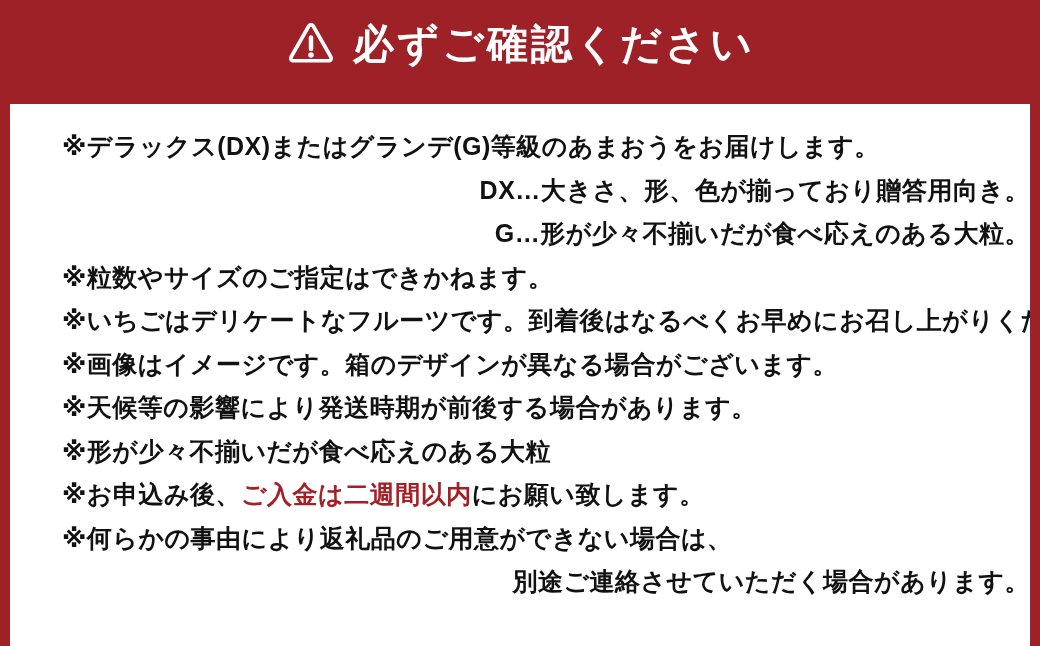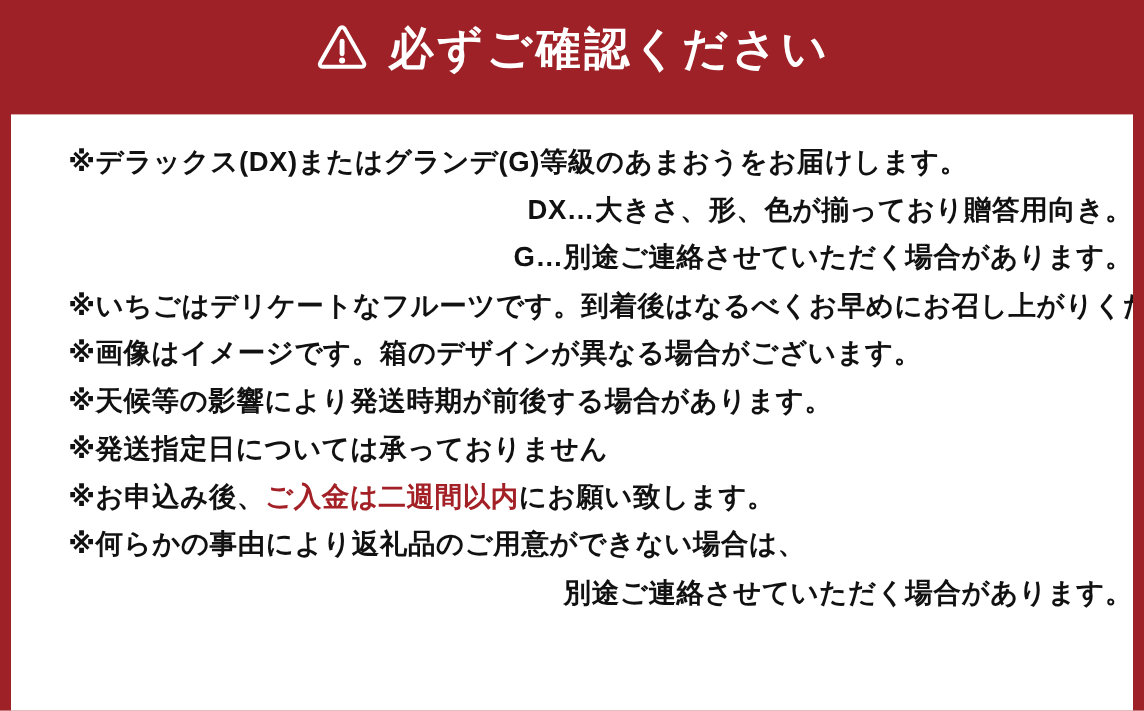--- a/index.html
+++ b/index.html
@@ -80,33 +80,36 @@
 
 <div class="panel">
   <div>
       <p class="line">
         <span>※デラックス(DX)またはグランデ(G)等級のあまおうをお届けします。</span>
       </p>
       <p class="line indent">
         <span>DX…大きさ、形、色が揃っており贈答用向き。</span>
       </p>
       <p class="line indent">
-        <span>G…別途ご連絡させていただく場合があります。</span>
+        <span>G…形が少々不揃いだが食べ応えのある大粒。</span>
+      </p>
+      <p class="line">
+        <span>※粒数やサイズのご指定はできかねます。</span>
       </p>
       <p class="line">
         <span>※いちごはデリケートなフルーツです。到着後はなるべくお早めにお召し上がりください。</span>
       </p>
       <p class="line">
         <span>※画像はイメージです。箱のデザインが異なる場合がございます。</span>
       </p>
       <p class="line">
         <span>※天候等の影響により発送時期が前後する場合があります。</span>
       </p>
       <p class="line">
-        <span>※発送指定日については承っておりません</span>
+        <span>※形が少々不揃いだが食べ応えのある大粒</span>
       </p>
       <p class="line">
         <span>※お申込み後、</span>
         <span class="hl">ご入金は二週間以内</span>
         <span>にお願い致します。</span>
       </p>
       <p class="line">
         <span>※何らかの事由により返礼品のご用意ができない場合は、</span>
       </p>
       <p class="line indent">

